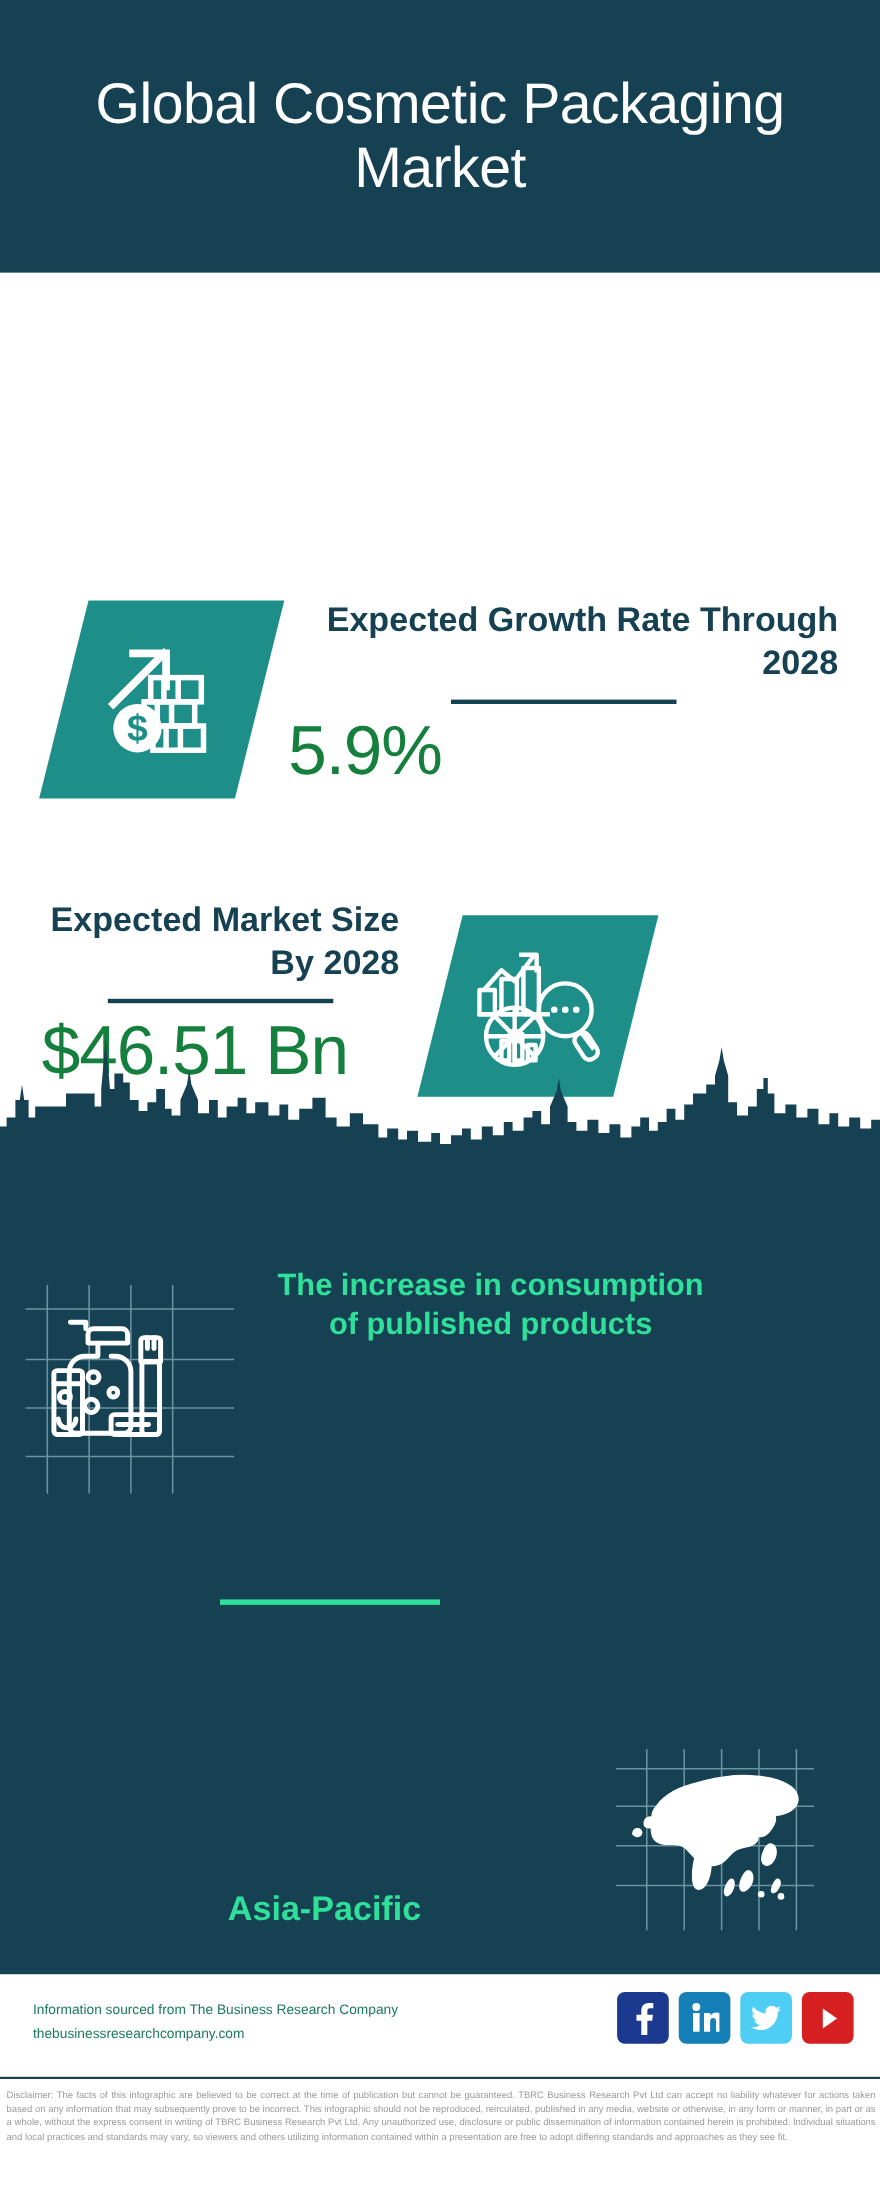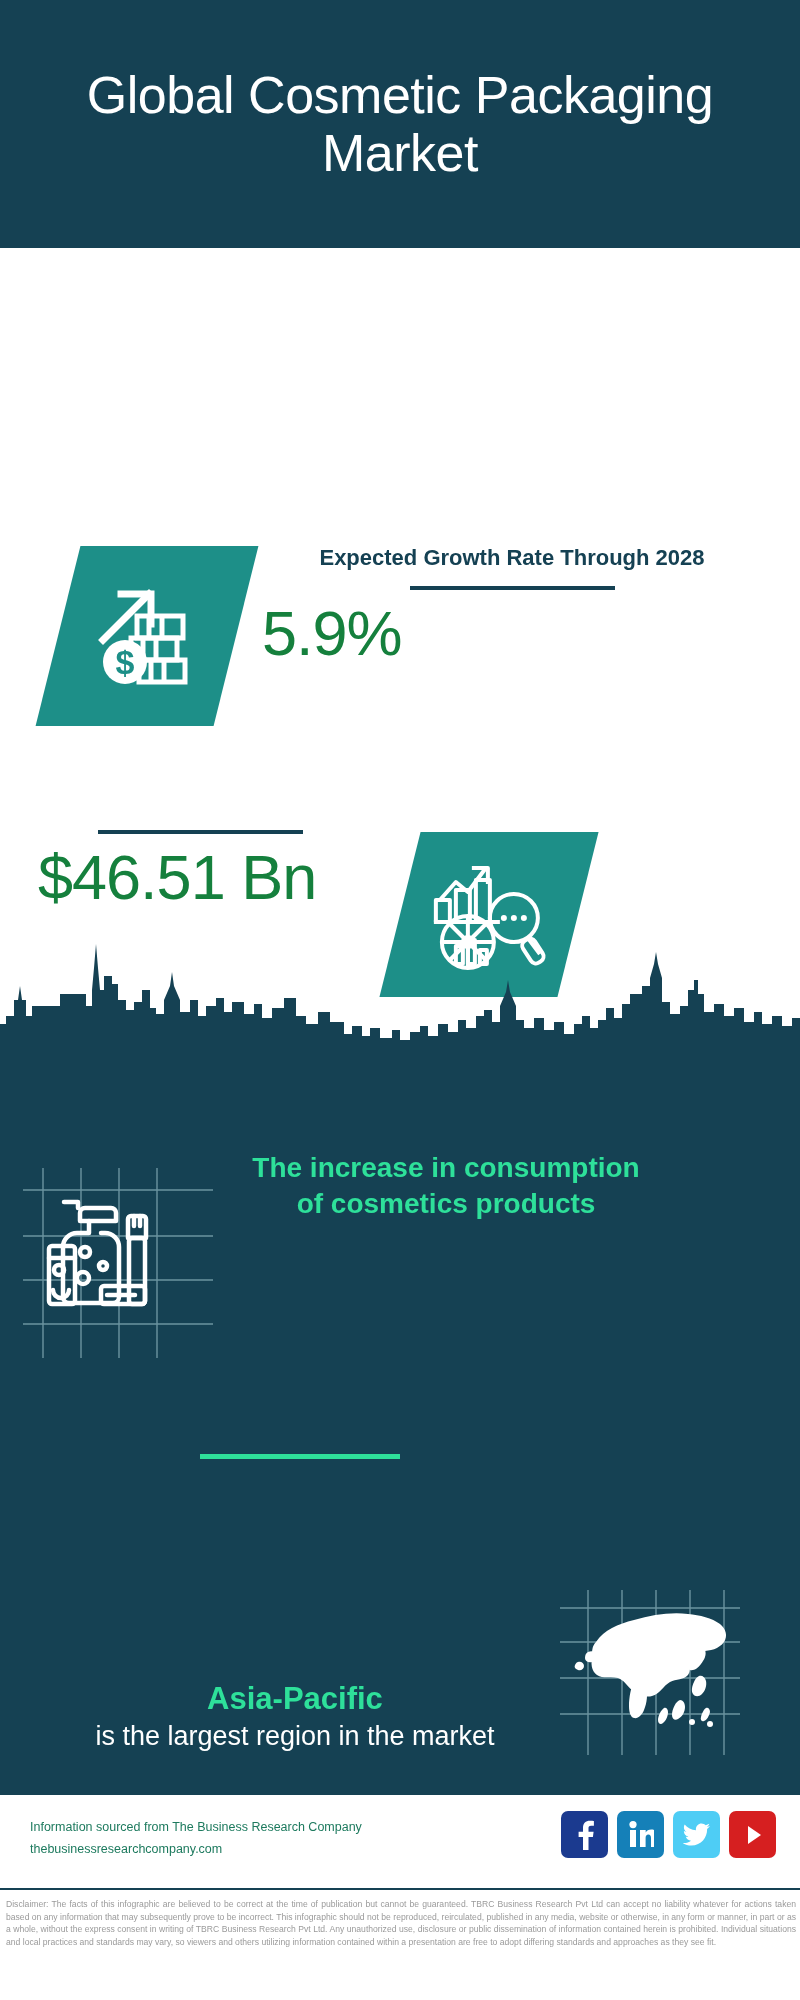--- a/index.html
+++ b/index.html
@@ -52,24 +52,24 @@
     transform: skewX(-14deg);
     display: flex;
     align-items: center;
     justify-content: center;
   }
   .para > svg { transform: skewX(14deg); }
 
   .stat-block { position: absolute; }
   .stat-label {
     color: #154153;
-    font-size: 22px;
+    font-size: 31px;
     font-weight: bold;
     line-height: 1.26;
-    text-align: center;
+    text-align: right;
   }
   .rule {
     height: 4px;
     background: #154153;
     margin: 14px auto 10px auto;
     width: 205px;
   }
   .stat-value {
     color: #15803d;
     font-size: 63px;
@@ -226,20 +226,21 @@
       </svg>
     </div>
 
     <div class="stat-block" id="block-growth">
       <div class="stat-label">Expected Growth Rate Through 2028</div>
       <div class="rule"></div>
       <div class="stat-value">5.9%</div>
     </div>
 
     <div class="stat-block" id="block-market">
+      <div class="stat-label">Expected Market Size By 2028</div>
       <div class="rule"></div>
       <div class="stat-value">$46.51 Bn</div>
     </div>
 
     <div class="para" id="icon-market">
       <svg width="122" height="118" viewBox="0 0 122 118">
         <g fill="none" stroke="#ffffff" stroke-width="4" stroke-linejoin="round">
           <polyline points="12,44 28,26 40,36 58,12"></polyline>
           <polyline points="44,12 60,12 60,28"></polyline>
           <rect x="8" y="44" width="14" height="22"></rect>
@@ -301,30 +302,29 @@
           <rect x="78" y="118" width="44" height="18" rx="3"></rect>
           <line x1="84" y1="127" x2="112" y2="127"></line>
           <circle cx="62" cy="84" r="5"></circle>
           <circle cx="80" cy="98" r="4"></circle>
           <circle cx="60" cy="110" r="6"></circle>
           <circle cx="36" cy="102" r="5"></circle>
         </g>
       </svg>
     </div>
     <div class="driver-text">
-      <span class="hl-green">The increase in consumption of cosmetics products</span>
+      <span class="hl-green">The increase in consumption of published products</span>
     </div>
   </div>
 
   <div class="mid-rule"></div>
 
   <div class="region-row">
     <div class="region-text">
       <span class="region-hl">Asia-Pacific</span>
-      <span class="sub-white">is the largest region in the market</span>
     </div>
     <div class="region-icon-wrap">
       <svg width="180" height="165" viewBox="0 0 180 165">
         <g stroke="#7ba3ae" stroke-width="1.4" opacity="0.85">
           <line x1="28" y1="0" x2="28" y2="165"></line>
           <line x1="62" y1="0" x2="62" y2="165"></line>
           <line x1="96" y1="0" x2="96" y2="165"></line>
           <line x1="130" y1="0" x2="130" y2="165"></line>
           <line x1="164" y1="0" x2="164" y2="165"></line>
           <line x1="0" y1="18" x2="180" y2="18"></line>

